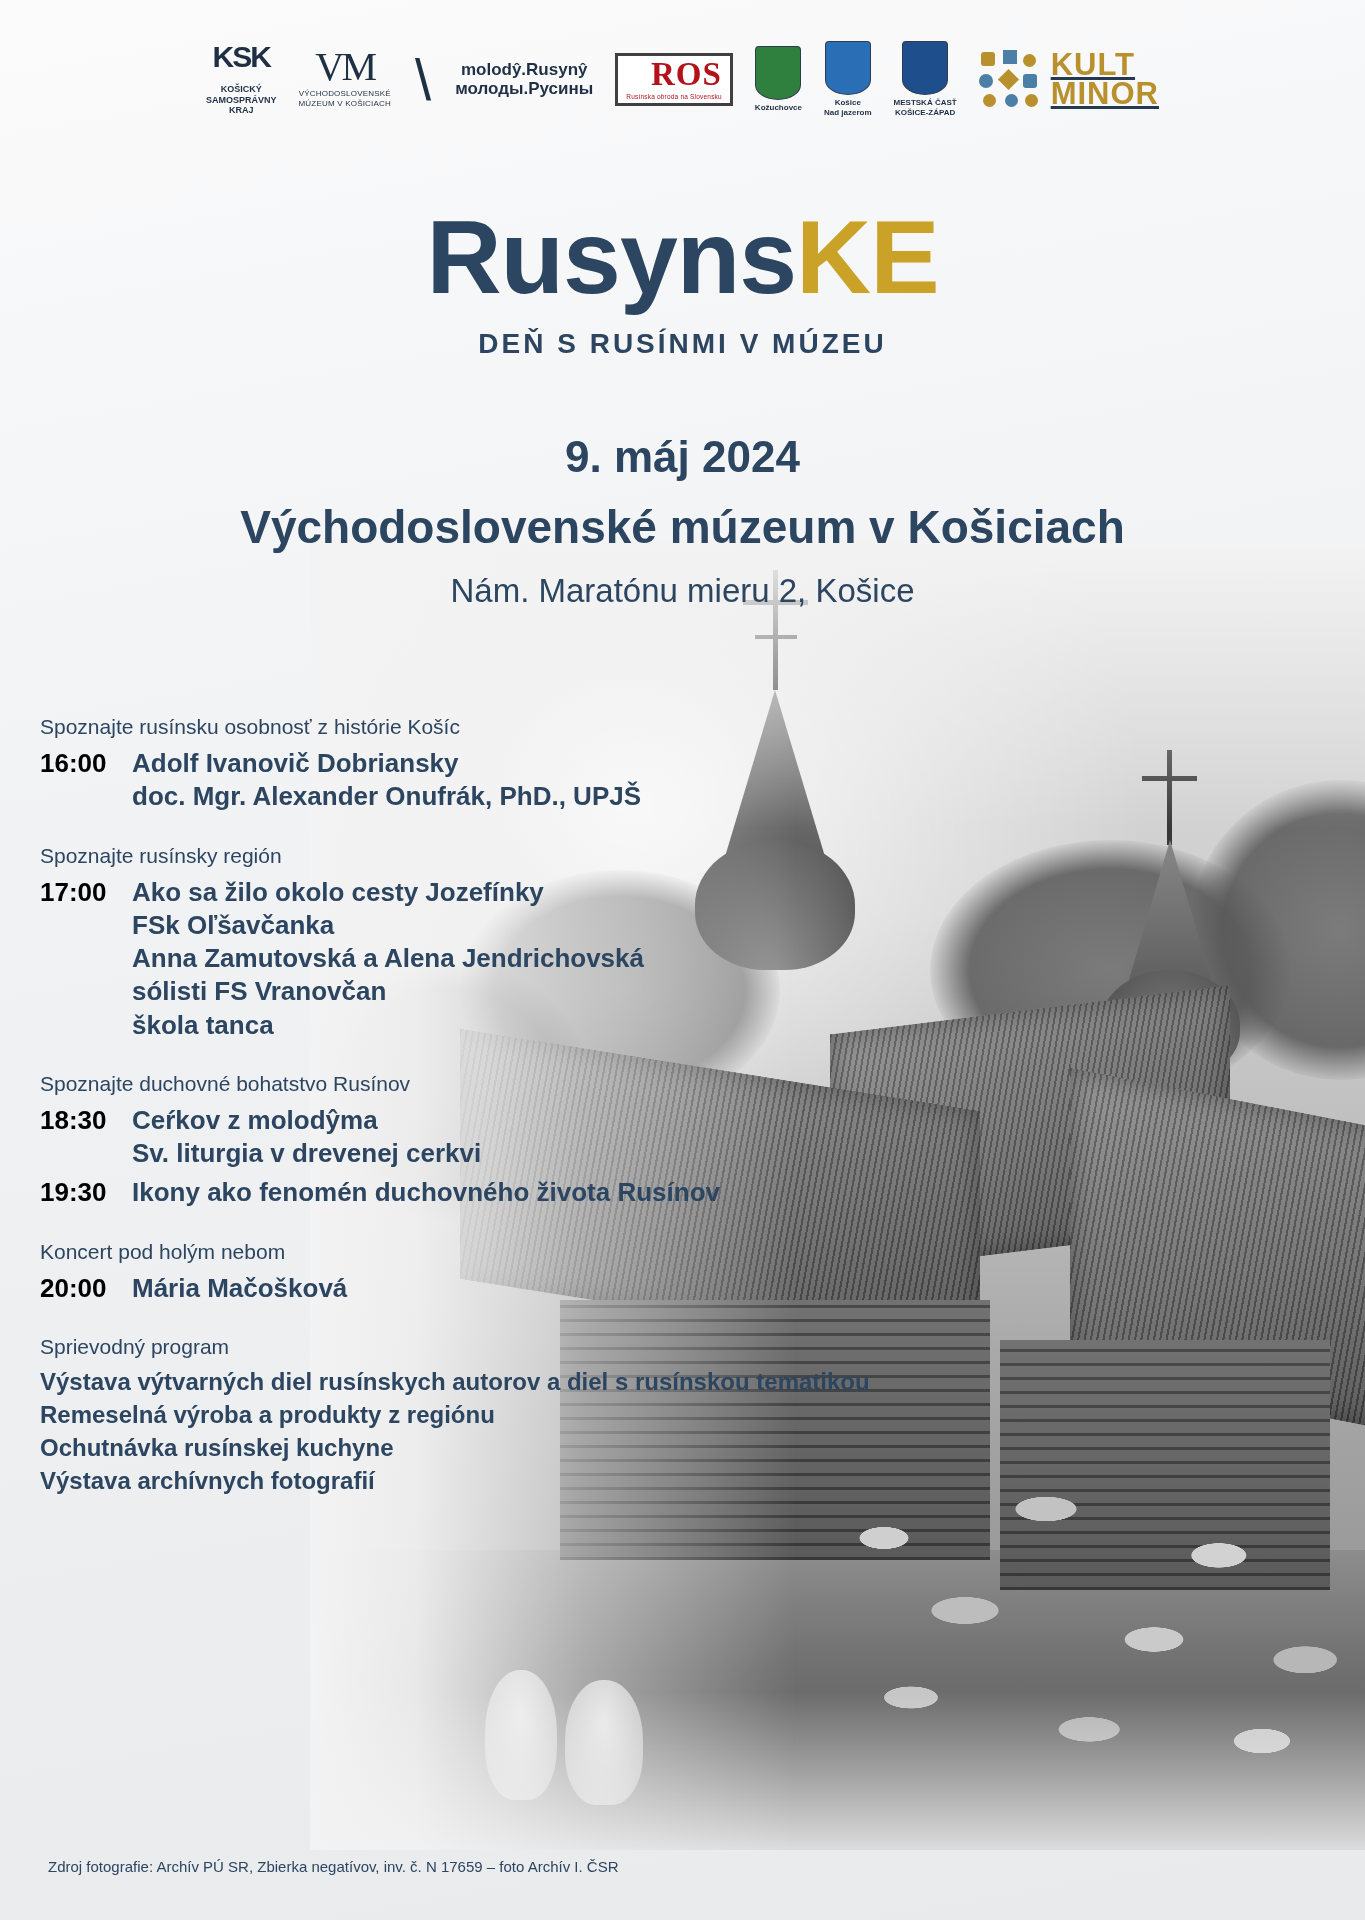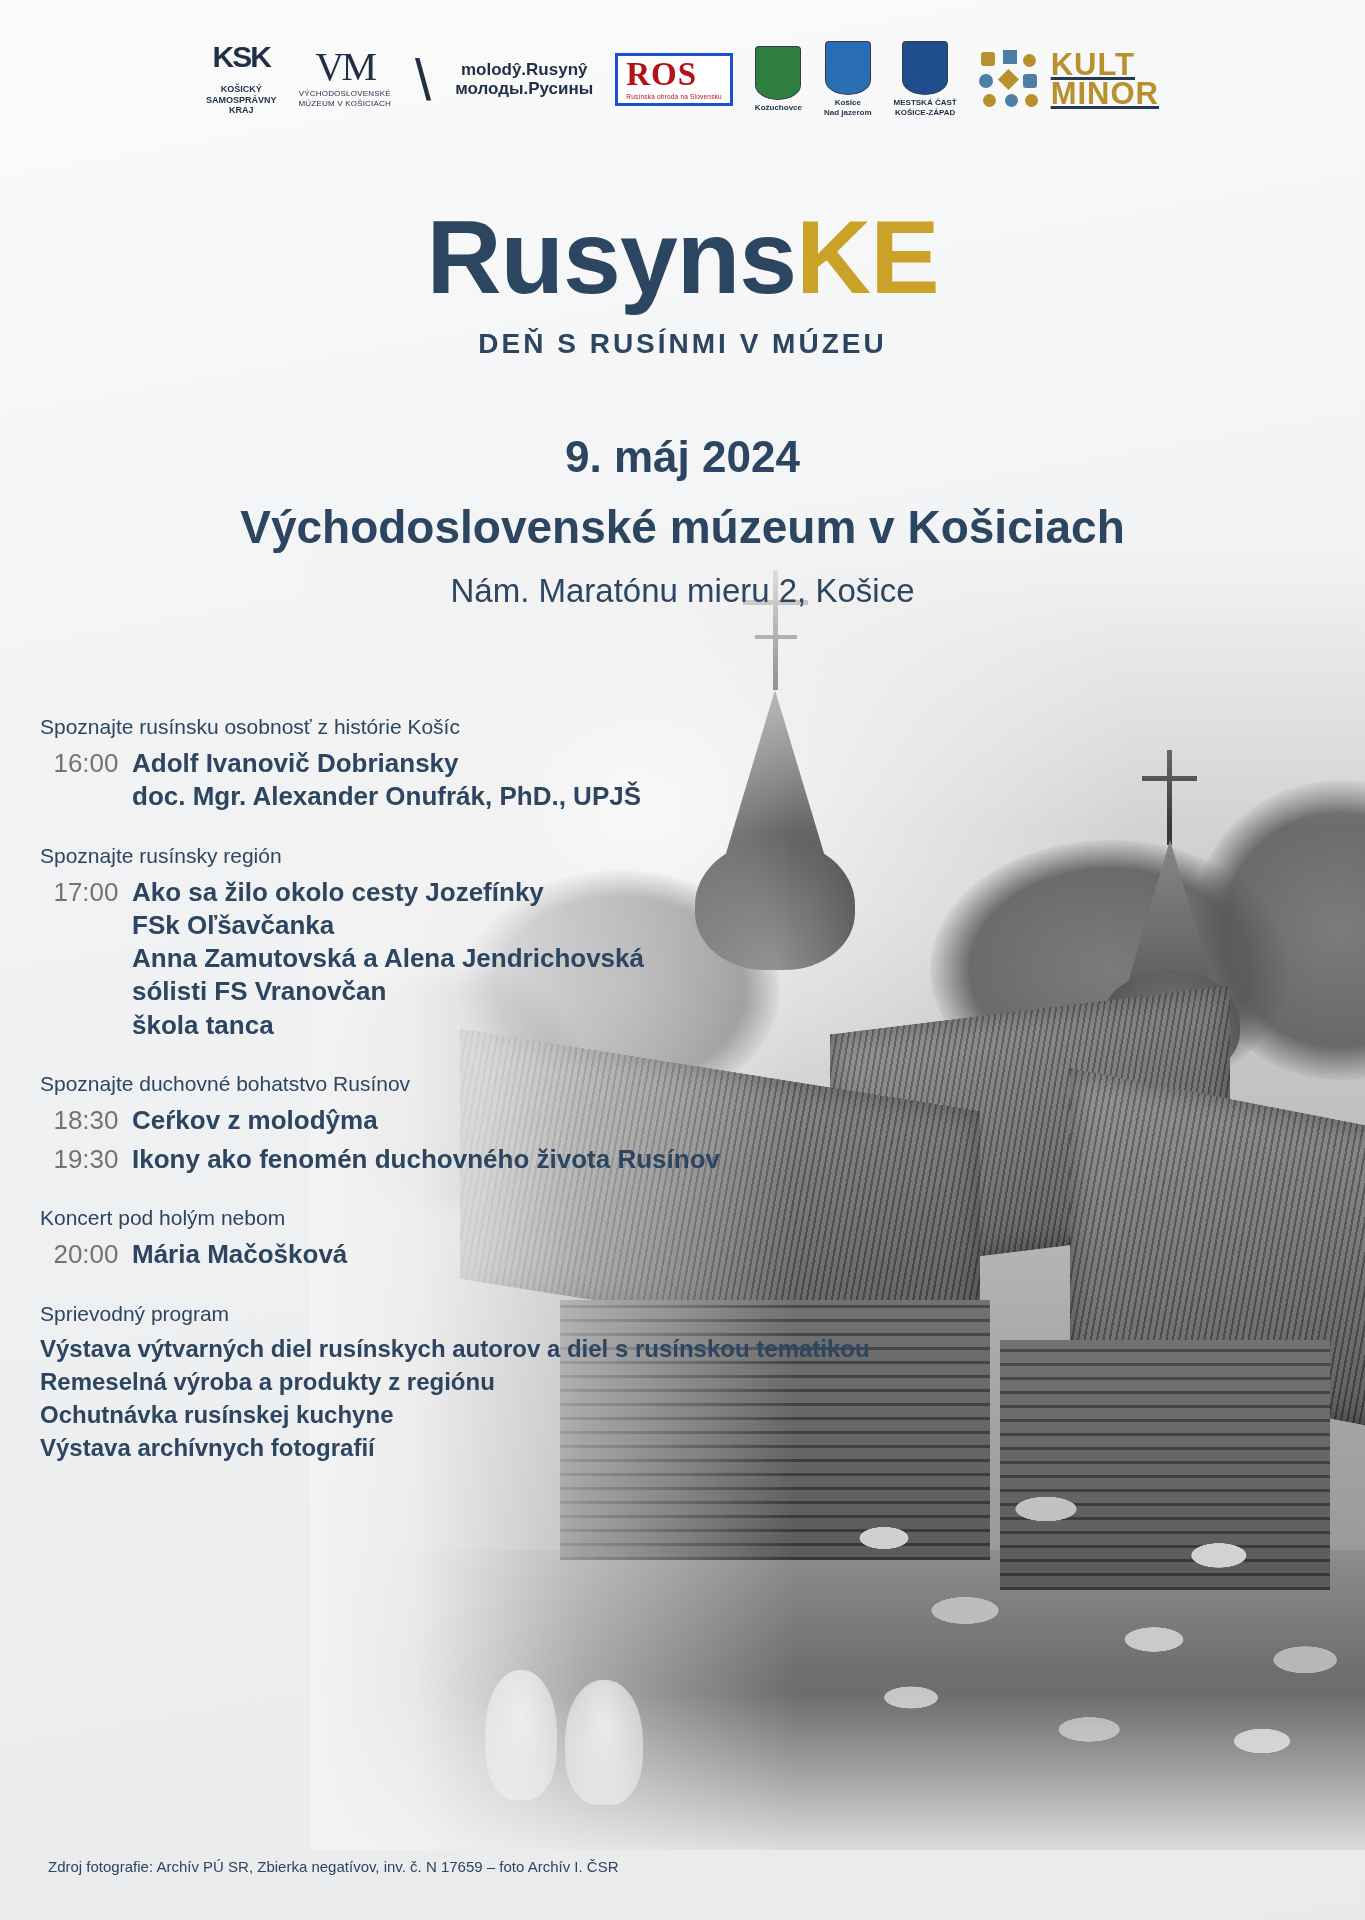--- a/index.html
+++ b/index.html
@@ -149,21 +149,21 @@
   .ksk-text {
     font-size: 9px; font-weight: bold; color: #1f2f44; line-height: 1.15; text-align: center;
     margin-top: 12px;
   }
   .vsm-mark { font-family: "Liberation Serif", serif; font-size: 40px; color: #1f2f44; line-height: .9; letter-spacing: -3px;}
   .vsm-text { font-size: 8px; color: #1f2f44; text-align: center; line-height: 1.2; margin-top: 4px; letter-spacing: .2px;}
   .slash { font-size: 58px; color: #1f2f44; font-weight: 300; padding: 0 2px; }
   .molody { line-height: 1.12; }
   .molody div { font-size: 17px; font-weight: bold; color: #1f2f44; }
   .ros-box {
-    border: 3px solid #1d4ed8; padding: 2px 8px 3px 8px; background: #fff; text-align: left;
+    border: 3px solid #404040; padding: 2px 8px 3px 8px; background: #fff; text-align: right;
   }
   .ros-text { font-family: "Liberation Serif", serif; font-size: 33px; font-weight: bold; color: #b3121a; letter-spacing: 1px; line-height: 1; }
   .ros-sub { font-size: 6.5px; color: #b3121a; letter-spacing: .2px; margin-top: 2px; }
   .crest { width: 44px; height: 52px; border-radius: 4px 4px 50% 50%/4px 4px 28% 28%; border: 1.5px solid #2d3b4d; }
   .crest-k { background: linear-gradient(180deg,#2f7f3f 0%, #2f7f3f 100%); }
   .crest-n { background: linear-gradient(180deg,#2a6fb5 0%, #2a6fb5 100%); }
   .crest-z { background: linear-gradient(180deg,#1f4e8c 0%, #1f4e8c 100%); }
   .crest-cap { font-size: 8px; font-weight: bold; color: #1f2f44; text-align: center; margin-top: 3px; line-height: 1.15;}
   .kult-shapes { width: 60px; height: 58px; position: relative; }
   .kult-shapes i { position: absolute; display: block; }
@@ -197,21 +197,21 @@
   .program {
     position: absolute; left: 40px; top: 715px; width: 1020px; z-index: 4;
   }
   .block { margin-bottom: 30px; }
   .block-head {
     font-size: 21px; color: #2c4561; margin-bottom: 8px;
   }
   .row { display: flex; align-items: baseline; }
   .time {
     width: 92px; flex: 0 0 92px;
-    font-size: 26px; font-weight: normal; color: #737373; text-align: center;
+    font-size: 26px; font-weight: bold; color: #000000;
   }
   .items { font-size: 26px; font-weight: bold; color: #2c4561; line-height: 1.28; }
   .accompany .line {
     font-size: 24px; font-weight: bold; color: #2c4561; line-height: 1.38;
   }
   .accompany .block-head { margin-bottom: 6px; }
   .credit {
     position: absolute; left: 48px; top: 1858px; width: 1100px;
     font-size: 15px; color: #2c4561; z-index: 4;
   }
@@ -349,20 +349,21 @@
         </div>
       </div>
     </div>
 
     <div class="block">
       <div class="block-head">Spoznajte duchovné bohatstvo Rusínov</div>
       <div class="row">
         <div class="time">18:30</div>
         <div class="items">
           <div>Ceŕkov z molodŷma</div>
+          <div>Sv. liturgia v drevenej cerkvi</div>
         </div>
       </div>
       <div class="row" style="margin-top:6px;">
         <div class="time">19:30</div>
         <div class="items">
           <div>Ikony ako fenomén duchovného života Rusínov</div>
         </div>
       </div>
     </div>
 

